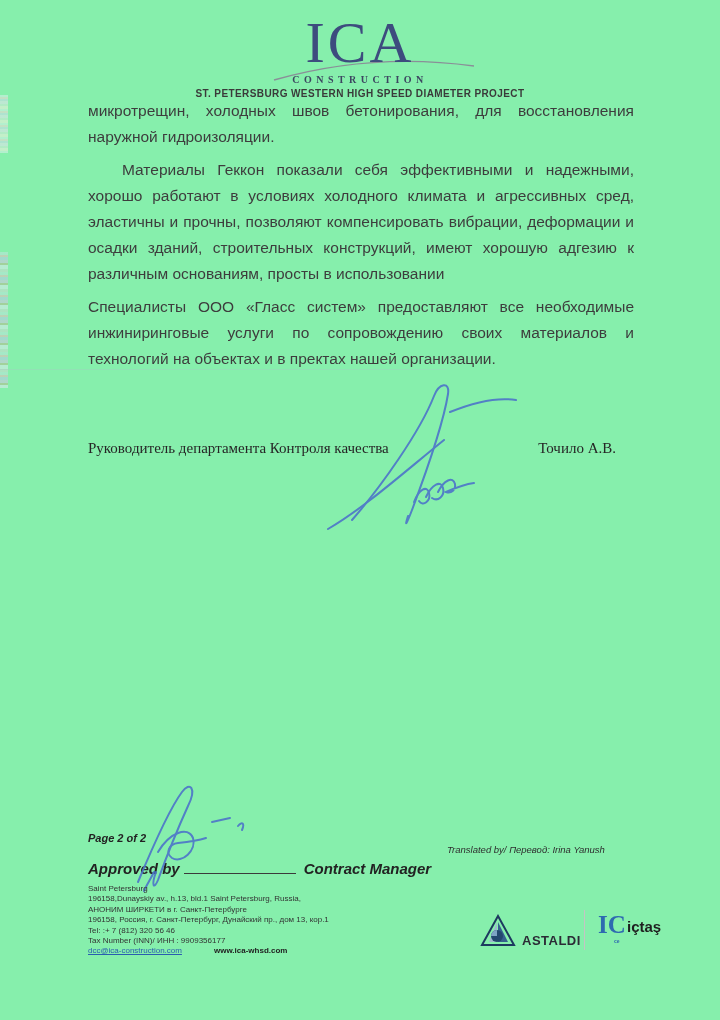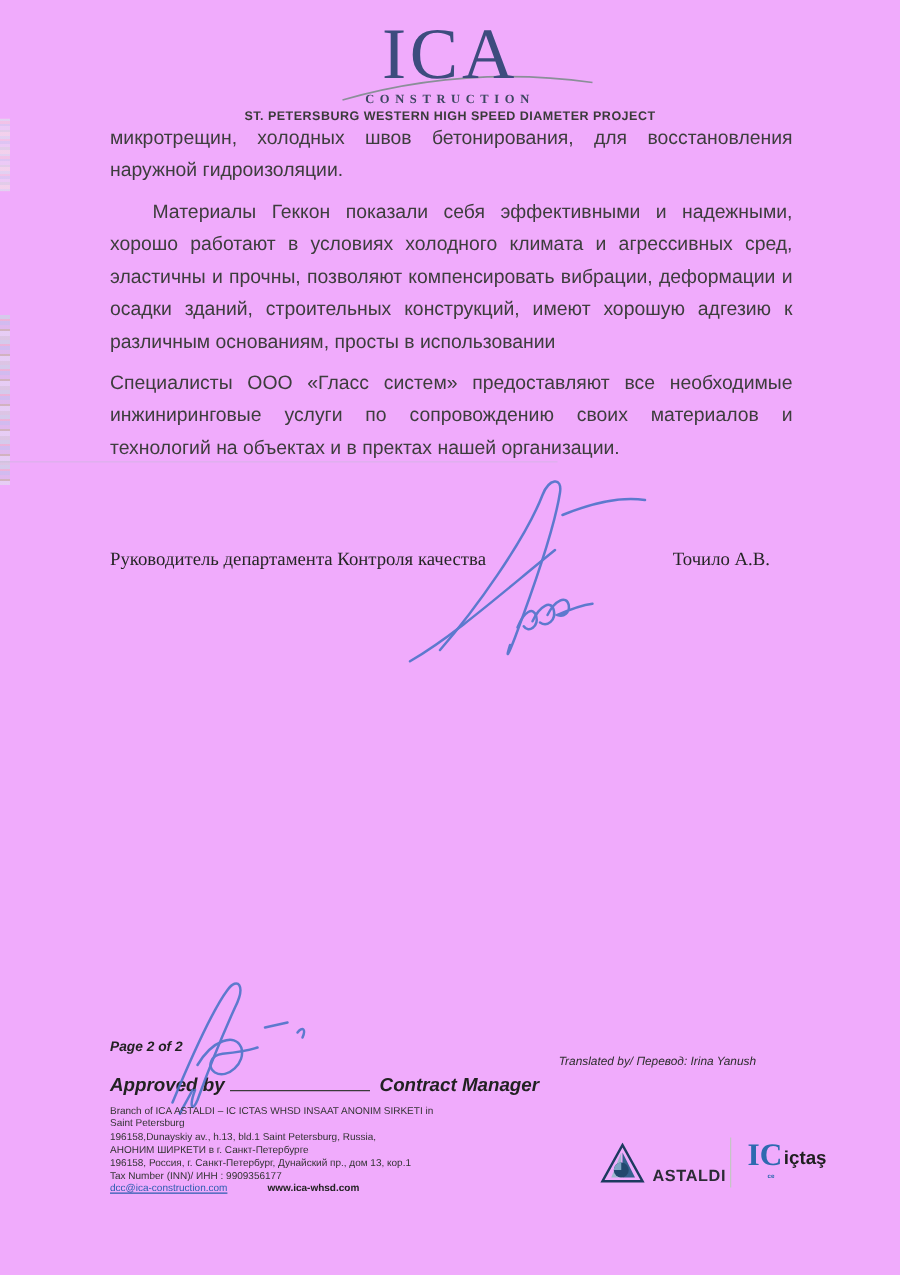--- a/index.html
+++ b/index.html
@@ -1,17 +1,17 @@
 <!DOCTYPE html>
 <html><head>
 <meta charset="utf-8">
 <style>
   html,body{margin:0;padding:0;background:#e8e8e8;}
   .page{
-    position:relative;width:720px;height:1020px;background:#f0abfc;
+    position:relative;width:720px;height:1020px;background:#86efac;
     margin:0 auto;overflow:hidden;
     font-family:"Liberation Sans",sans-serif;color:#3d3d3d;
   }
   
   .letterhead{position:absolute;top:14px;left:0;width:720px;text-align:center;}
   .logo-arc{position:absolute;left:272px;top:38px;pointer-events:none;}
   .logo-ica{
     position:relative;font-family:"Liberation Serif",serif;font-size:58px;line-height:58px;
     letter-spacing:3px;color:#3d4c7e;font-weight:500;
   }
@@ -113,25 +113,25 @@
       <path d="M 130 46 C 134 41 137 43 134 50"></path>
       <path d="M 46 92 C 42 100 38 106 36 111"></path>
     </g>
   </svg>
 
   <div class="right-foot">
     <div>Translated by/ Перевод:  Irina Yanush</div>
   </div>
 
   <div class="addr">
-    <div>Branch of ICA ASTALDI – IC ICTAS WHSD INSAAT ANONIM SIRKETI in</div>
     <div>Saint Petersburg</div>
     <div>196158,Dunayskiy av., h.13, bld.1 Saint Petersburg, Russia,</div>
     <div>АНОНИМ ШИРКЕТИ в г. Санкт-Петербурге</div>
     <div>196158, Россия, г. Санкт-Петербург, Дунайский пр., дом 13, кор.1</div>
+    <div>Tel: :+ 7 (812) 320 56 46</div>
     <div>Tax Number (INN)/ ИНН : 9909356177</div>
     <div>
       <span class="email">dcc@ica-construction.com</span><span class="site">www.ica-whsd.com</span>
     </div>
   </div>
 
   <div class="logos">
     <div class="astaldi-wrap">
       <svg width="36" height="34" viewBox="0 0 36 34">
         <polygon points="18,2 34,31 2,31" fill="none" stroke="#1d3a5f" stroke-width="2"></polygon>

